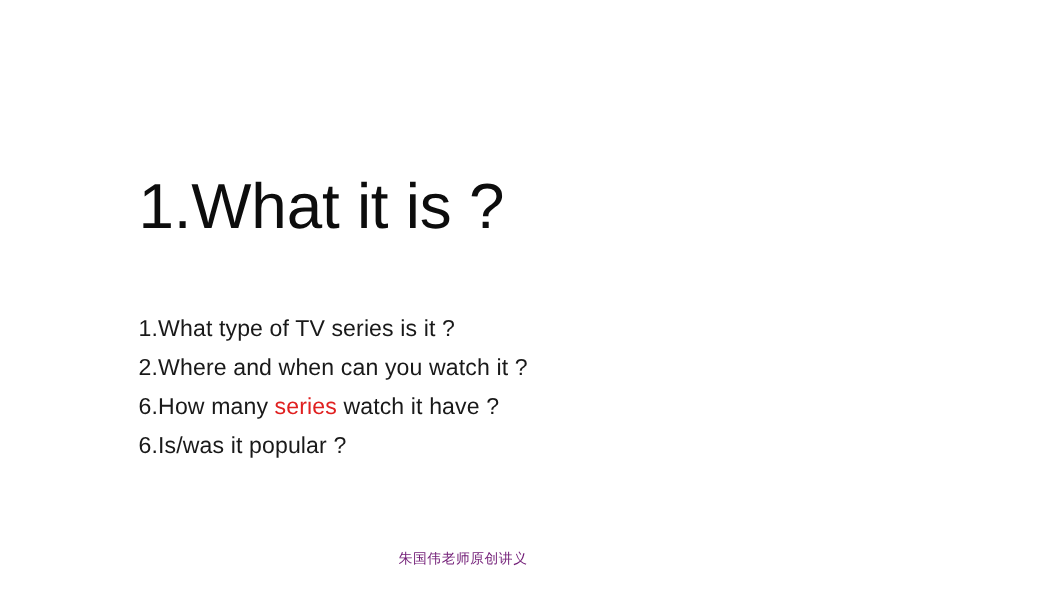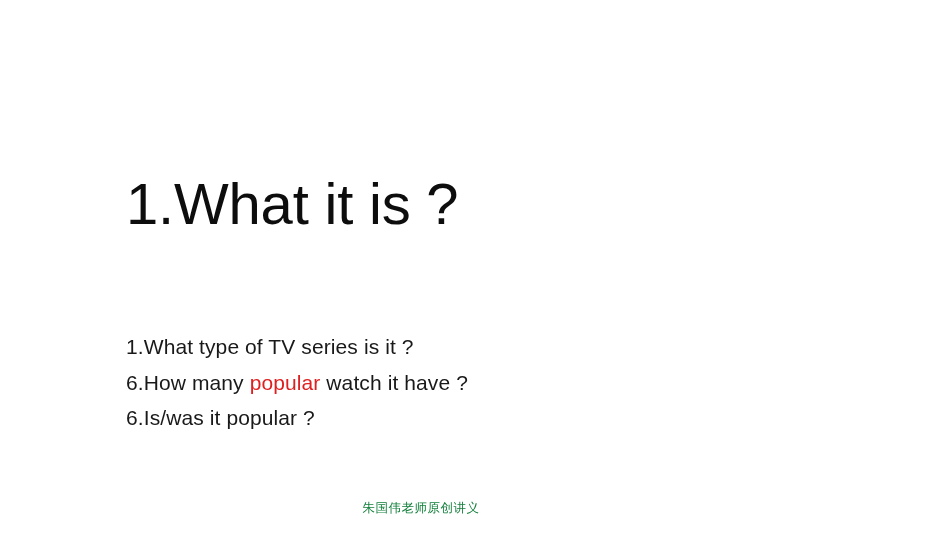--- a/index.html
+++ b/index.html
@@ -18,37 +18,36 @@
     position: relative;
     width: 950px;
     height: 535px;
     background: #ffffff;
   }
 
   
   #slide-title {
     position: absolute;
     left: 126px;
-    top: 134px;
+    top: 118px;
     width: 700px;
     font-size: 58px;
     line-height: 1.08;
     font-weight: 300;
     letter-spacing: -0.2px;
     color: #0d0d0d;
     white-space: nowrap;
   }
 
   
   #body-block {
     position: absolute;
     left: 126px;
     top: 281px;
     width: 720px;
-    margin-top: 48px;
   }
   .body-line {
     font-size: 21px;
     line-height: 35.5px;
     font-weight: 400;
     color: #191919;
     letter-spacing: 0.1px;
     white-space: nowrap;
   }
   .hl-red {
@@ -57,38 +56,39 @@
 
   
   #footer-watermark {
     position: absolute;
     left: 0;
     top: 500px;
     width: 842px;
     text-align: center;
     font-size: 12.5px;
     line-height: 16px;
-    color: #15803d;
+    color: #701a75;
     letter-spacing: 0.5px;
     font-weight: 400;
   }
 </style>
 </head>
 <body>
 
 <div id="slide">
 
   <h1 id="slide-title">1.What it is ?</h1>
 
   <div id="body-block">
 
     <div class="body-line">1.What type of TV series is it ?</div>
 
+    <div class="body-line">2.Where and when can you watch it ?</div>
 
-    <div class="body-line"><span>6.How many </span><span class="hl-red">popular</span><span> watch it have ?</span></div>
+    <div class="body-line"><span>6.How many </span><span class="hl-red">series</span><span> watch it have ?</span></div>
 
     <div class="body-line">6.Is/was it popular ?</div>
 
   </div>
 
   <div id="footer-watermark">朱国伟老师原创讲义</div>
 
 </div>
 
 </body></html>

